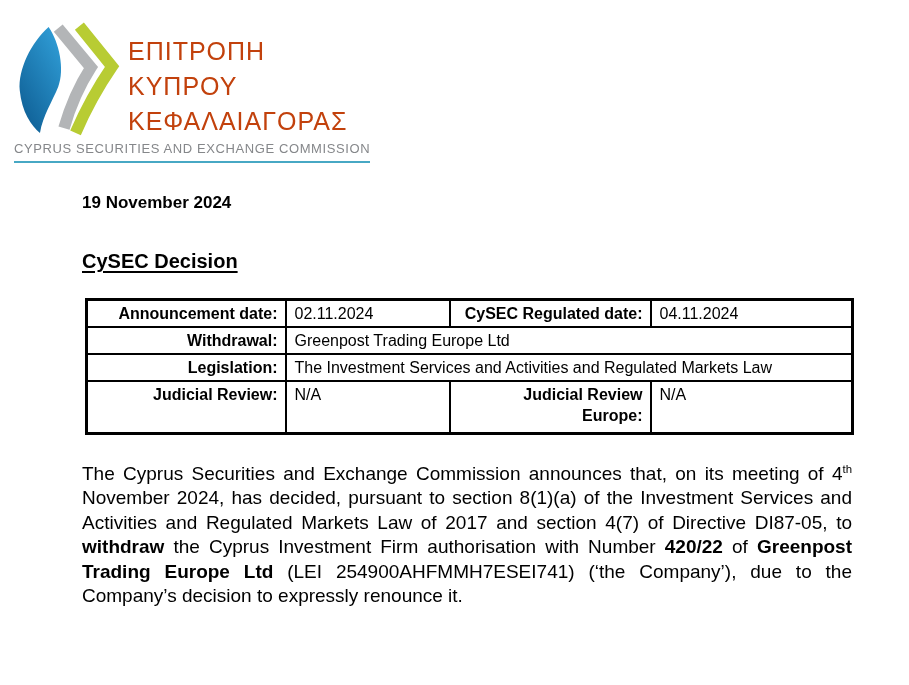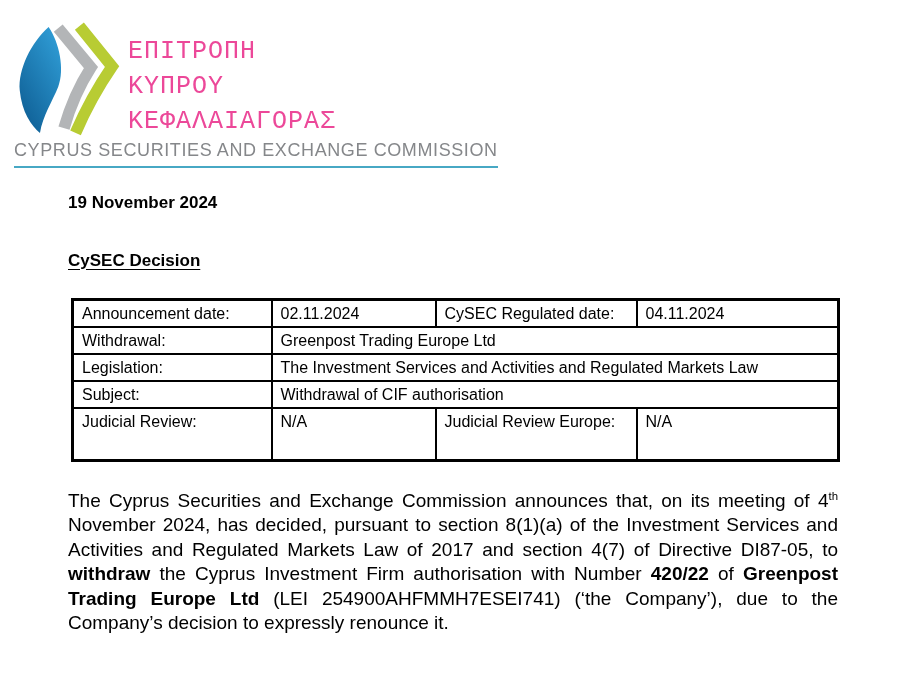--- a/index.html
+++ b/index.html
@@ -8,52 +8,52 @@
     position:relative; width:909px; height:685px; background:#ffffff;
     font-family:"Liberation Sans", sans-serif; color:#000000; overflow:hidden;
   }
 
   
   .logo { position:absolute; left:14px; top:24px; }
   .logo-top { display:flex; align-items:flex-start; }
   .logo-mark { width:100px; height:112px; overflow:visible; flex:0 0 auto; }
   .logo-greek {
     margin:10px 2px 0 14px; font-size:25px; line-height:35px;
-    color:#ec4899; letter-spacing:1px; white-space:nowrap;font-family:Liberation Mono, monospace;
+    color:#c2410c; letter-spacing:1px; white-space:nowrap;
   }
   .logo-tagline {
     display:inline-block; margin-top:1px; padding-bottom:5px;
-    font-size:18px; letter-spacing:0.6px; color:#85878a; white-space:nowrap;
+    font-size:13px; letter-spacing:0.6px; color:#85878a; white-space:nowrap;
     border-bottom:2px solid #47a8c4;
     text-align:center;
   }
 
   
-  .content { position:absolute; left:68px; top:192px; width:770px; }
+  .content { position:absolute; left:82px; top:192px; width:770px; }
   .date-line { font-size:17px; font-weight:bold; line-height:22px; }
   .decision-heading {
-    margin-top:36px; font-size:17px; font-weight:bold; line-height:22px;
+    margin-top:36px; font-size:20px; font-weight:bold; line-height:22px;
     text-decoration:underline; text-underline-offset:3px;
   }
 
   
   table.decision-table {
     margin-top:26px; margin-left:3px; width:766px;
     border-collapse:collapse; table-layout:fixed;
     border:3px solid #000; font-size:16px;
   }
   .decision-table col.c1 { width:199px; }
   .decision-table col.c2 { width:164px; }
   .decision-table col.c3 { width:201px; }
   .decision-table col.c4 { width:202px; }
   .decision-table th, .decision-table td {
     border:2px solid #000; padding:2px 7px 2px 8px;
     text-align:left; vertical-align:top; line-height:21px;
   }
-  .decision-table th { font-weight:normal; }
+  .decision-table th { font-weight:bold;text-align:right; }
   .decision-table td { font-weight:normal; }
   .decision-table tr.r { height:27px; }
   .decision-table tr.r-tall { height:52px; }
 
   
   .body-paragraph {
     margin-top:27px; width:770px; font-size:19px; line-height:24.5px;
     text-align:justify;
   }
   .body-paragraph .b { font-weight:bold; }
@@ -107,24 +107,20 @@
           <td>04.11.2024</td>
         </tr>
         <tr class="r">
           <th>Withdrawal:</th>
           <td colspan="3">Greenpost Trading Europe Ltd</td>
         </tr>
         <tr class="r">
           <th>Legislation:</th>
           <td colspan="3">The Investment Services and Activities and Regulated Markets Law</td>
         </tr>
-        <tr class="r">
-          <th>Subject:</th>
-          <td colspan="3">Withdrawal of CIF authorisation</td>
-        </tr>
         <tr class="r-tall">
           <th>Judicial Review:</th>
           <td>N/A</td>
           <th>Judicial Review Europe:</th>
           <td>N/A</td>
         </tr>
       </tbody>
     </table>
 
     <p class="body-paragraph"><span>The Cyprus Securities and Exchange Commission announces that, on its meeting of 4</span><sup>th</sup><span> November 2024, has decided, pursuant to section 8(1)(a) of the Investment Services and Activities and Regulated Markets Law of 2017 and section 4(7) of Directive DI87-05, to </span><span class="b">withdraw</span><span> the Cyprus Investment Firm authorisation with Number </span><span class="b">420/22</span><span> of </span><span class="b">Greenpost Trading Europe Ltd</span><span> (LEI 254900AHFMMH7ESEI741) (‘the Company’), due to the Company’s decision to expressly renounce it.</span></p>

